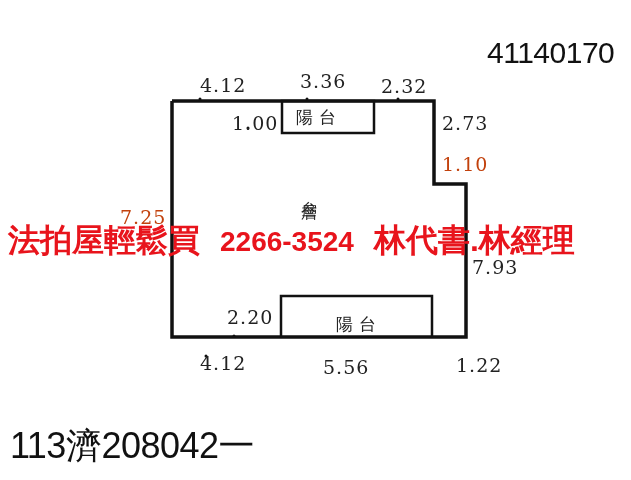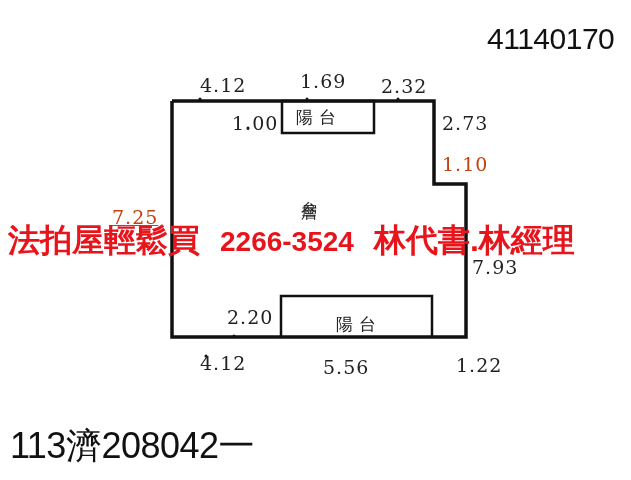--- a/index.html
+++ b/index.html
@@ -9,50 +9,50 @@
     .dim { font-family: "DejaVu Serif", serif; font-size: 19px; color: #222; letter-spacing: 1px; }
     .dim-faint { color: #c2410c; }
     .balcony-label { font-family: "DejaVu Serif", serif; font-size: 17px; color: #222; letter-spacing: 6px; }
     .room-label { font-family: "DejaVu Serif", serif; font-size: 16px; color: #222; }
     .ad { font-family: "Liberation Sans", sans-serif; font-weight: bold; font-size: 32px; color: #e8141c; letter-spacing: 0px; }
     svg.plan { position: absolute; left: 0; top: 0; }
   </style>
 </head>
 <body>
 
-<div class="abs doc-id" style="left:487px; top:22px;text-align:center;">41140170</div>
+<div class="abs doc-id" style="left:487px; top:36px;text-align:center;">41140170</div>
 
 <svg class="plan" width="631" height="480">
 
   <polyline points="172,101 434,101 434,184 466,184 466,337 172,337 172,101" fill="none" stroke="#111" stroke-width="3.5" stroke-linejoin="miter"></polyline>
 
   <rect x="282" y="101" width="92" height="32" fill="none" stroke="#111" stroke-width="2.5"></rect>
 
   <polyline points="281,337 281,296 432,296 432,337" fill="none" stroke="#111" stroke-width="2.5"></polyline>
 
   <circle cx="200" cy="99" r="1.5" fill="#111"></circle>
   <circle cx="307" cy="99" r="1.5" fill="#111"></circle>
   <circle cx="398" cy="99" r="1.5" fill="#111"></circle>
   <circle cx="206" cy="356" r="1.5" fill="#111"></circle>
   <circle cx="248" cy="128" r="1.5" fill="#111"></circle>
   <circle cx="234" cy="336" r="1.5" fill="#111"></circle>
 </svg>
 
 <div class="abs dim" style="left:200px; top:74px;">4.12</div>
-<div class="abs dim" style="left:300px; top:70px;">1.69</div>
+<div class="abs dim" style="left:300px; top:70px;">3.36</div>
 <div class="abs dim" style="left:381px; top:75px;">2.32</div>
 
 <div class="abs dim" style="left:232px; top:112px;">1.00</div>
 <div class="abs balcony-label" style="left:296px; top:106px;">陽台</div>
 
 <div class="abs dim" style="left:442px; top:112px;">2.73</div>
 <div class="abs dim dim-faint" style="left:442px; top:153px;">1.10</div>
 <div class="abs dim" style="left:472px; top:256px;">7.93</div>
 
-<div class="abs dim dim-faint" style="left:112px; top:206px;text-decoration:underline;">7.25</div>
+<div class="abs dim dim-faint" style="left:120px; top:206px;">7.25</div>
 
 <div class="abs room-label" style="left:298px; top:188px; writing-mode: vertical-rl; letter-spacing: 4px;">叁層</div>
 
 <div class="abs dim" style="left:227px; top:306px;">2.20</div>
 <div class="abs balcony-label" style="left:336px; top:313px;">陽台</div>
 
 <div class="abs dim" style="left:200px; top:352px;">4.12</div>
 <div class="abs dim" style="left:323px; top:350px;margin-top:6px;">5.56</div>
 <div class="abs dim" style="left:456px; top:354px;">1.22</div>
 

